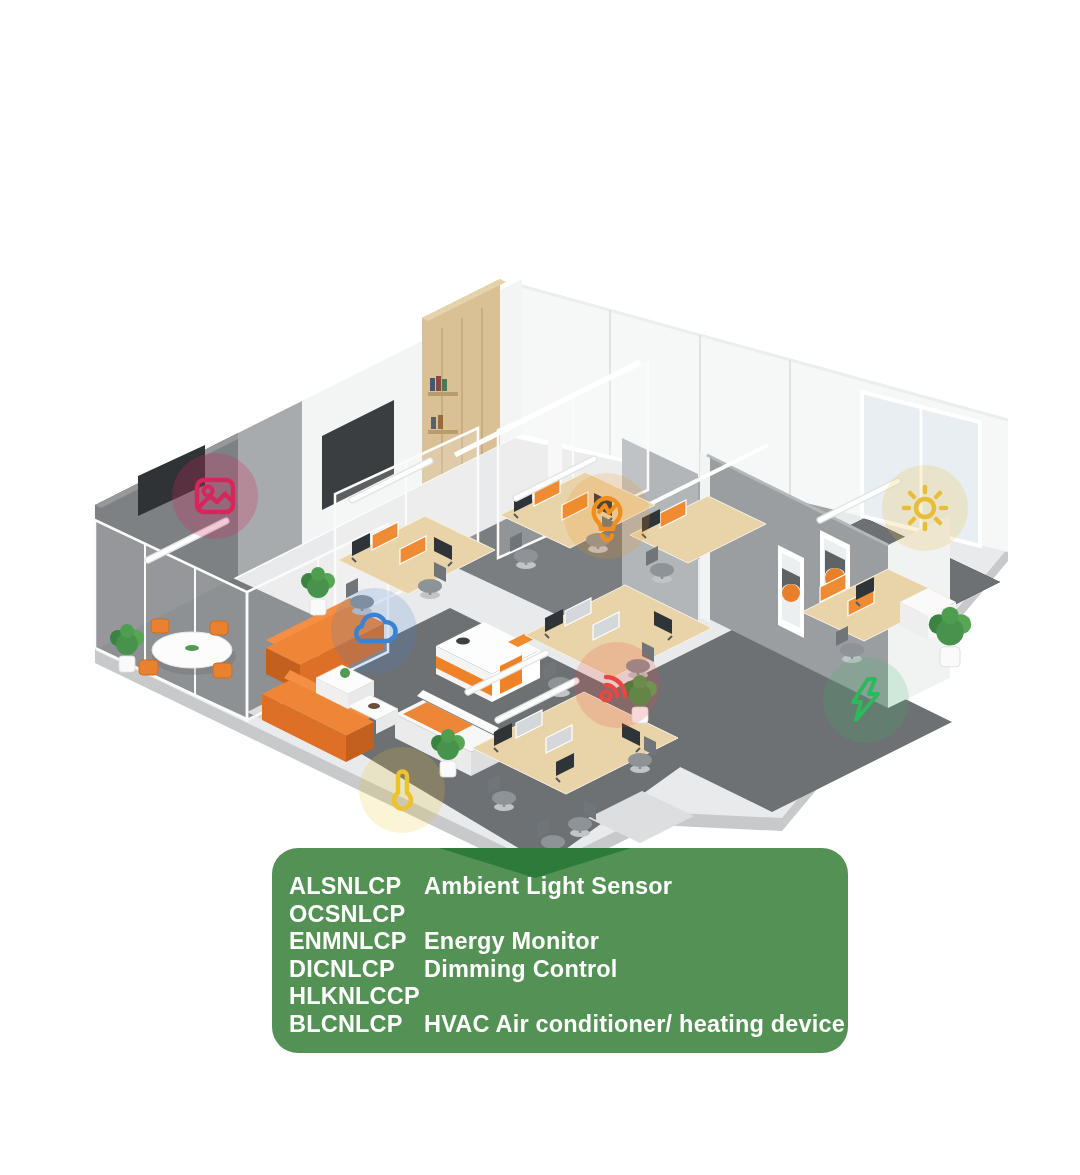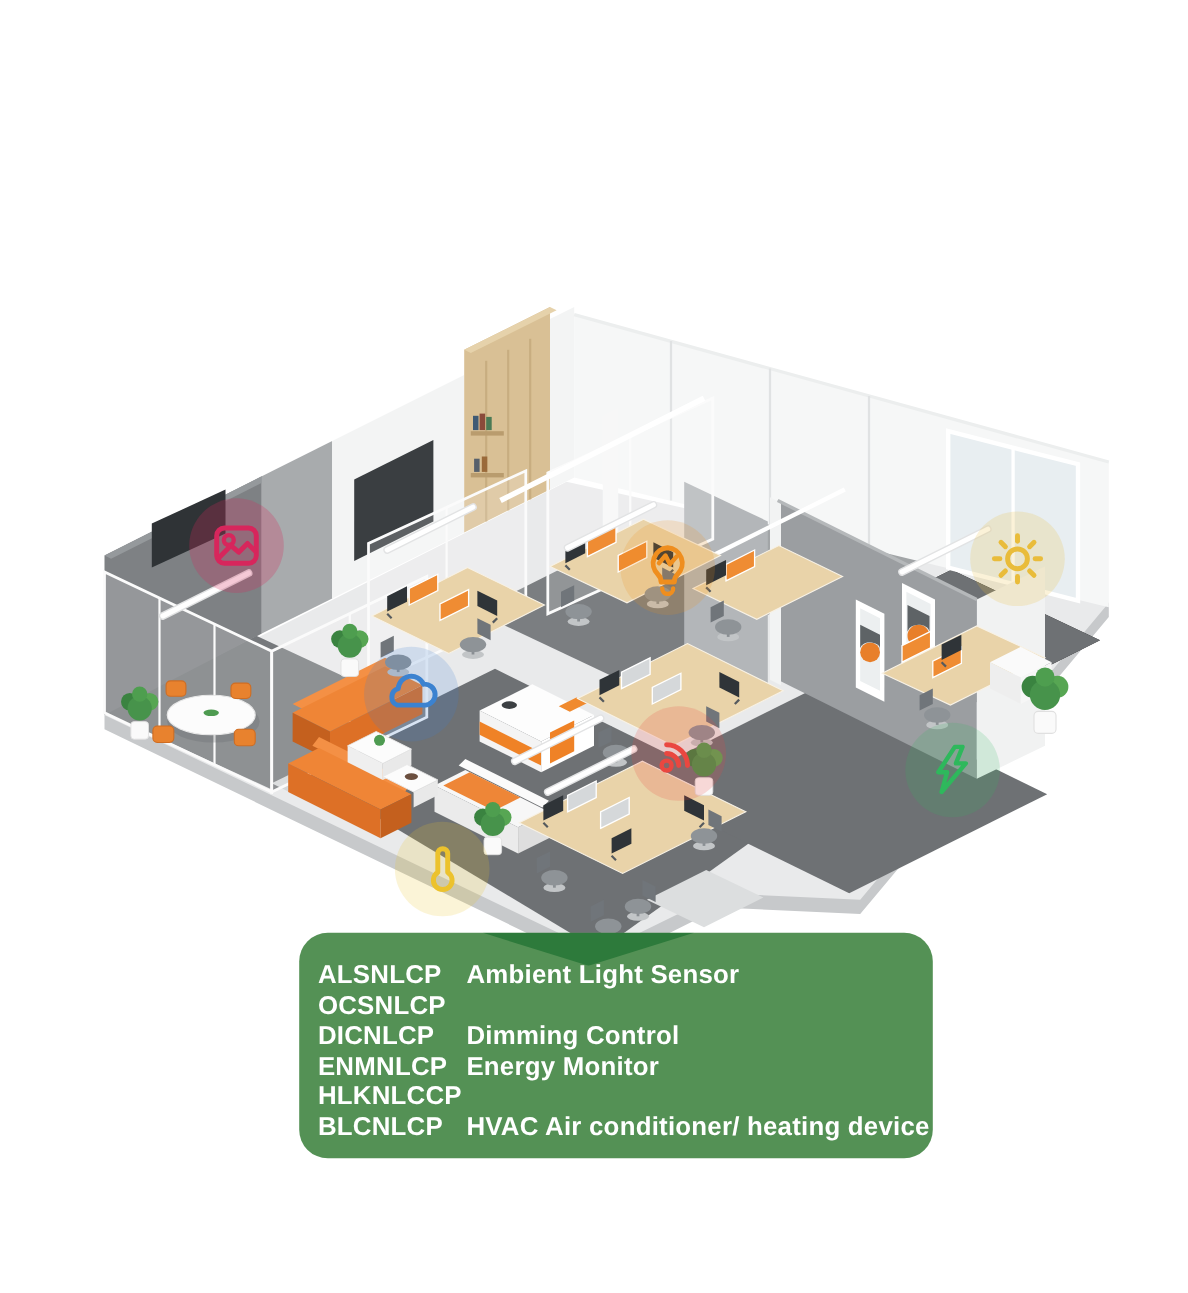--- a/index.html
+++ b/index.html
@@ -356,28 +356,28 @@
     </svg>
     <div class="legend-rows">
       <div class="legend-row">
         <span class="legend-code">ALSNLCP</span>
         <span class="legend-desc">Ambient Light Sensor</span>
       </div>
       <div class="legend-row">
         <span class="legend-code">OCSNLCP</span>
       </div>
       <div class="legend-row">
+        <span class="legend-code">ENMNLCP</span>
+        <span class="legend-desc">Energy Monitor</span>
+      </div>
+      <div class="legend-row">
         <span class="legend-code">DICNLCP</span>
         <span class="legend-desc">Dimming Control</span>
       </div>
       <div class="legend-row">
-        <span class="legend-code">ENMNLCP</span>
-        <span class="legend-desc">Energy Monitor</span>
-      </div>
-      <div class="legend-row">
         <span class="legend-code">HLKNLCCP</span>
       </div>
       <div class="legend-row">
         <span class="legend-code">BLCNLCP</span>
         <span class="legend-desc">HVAC Air conditioner/ heating device</span>
       </div>
     </div>
   </div>
 
 </div>

